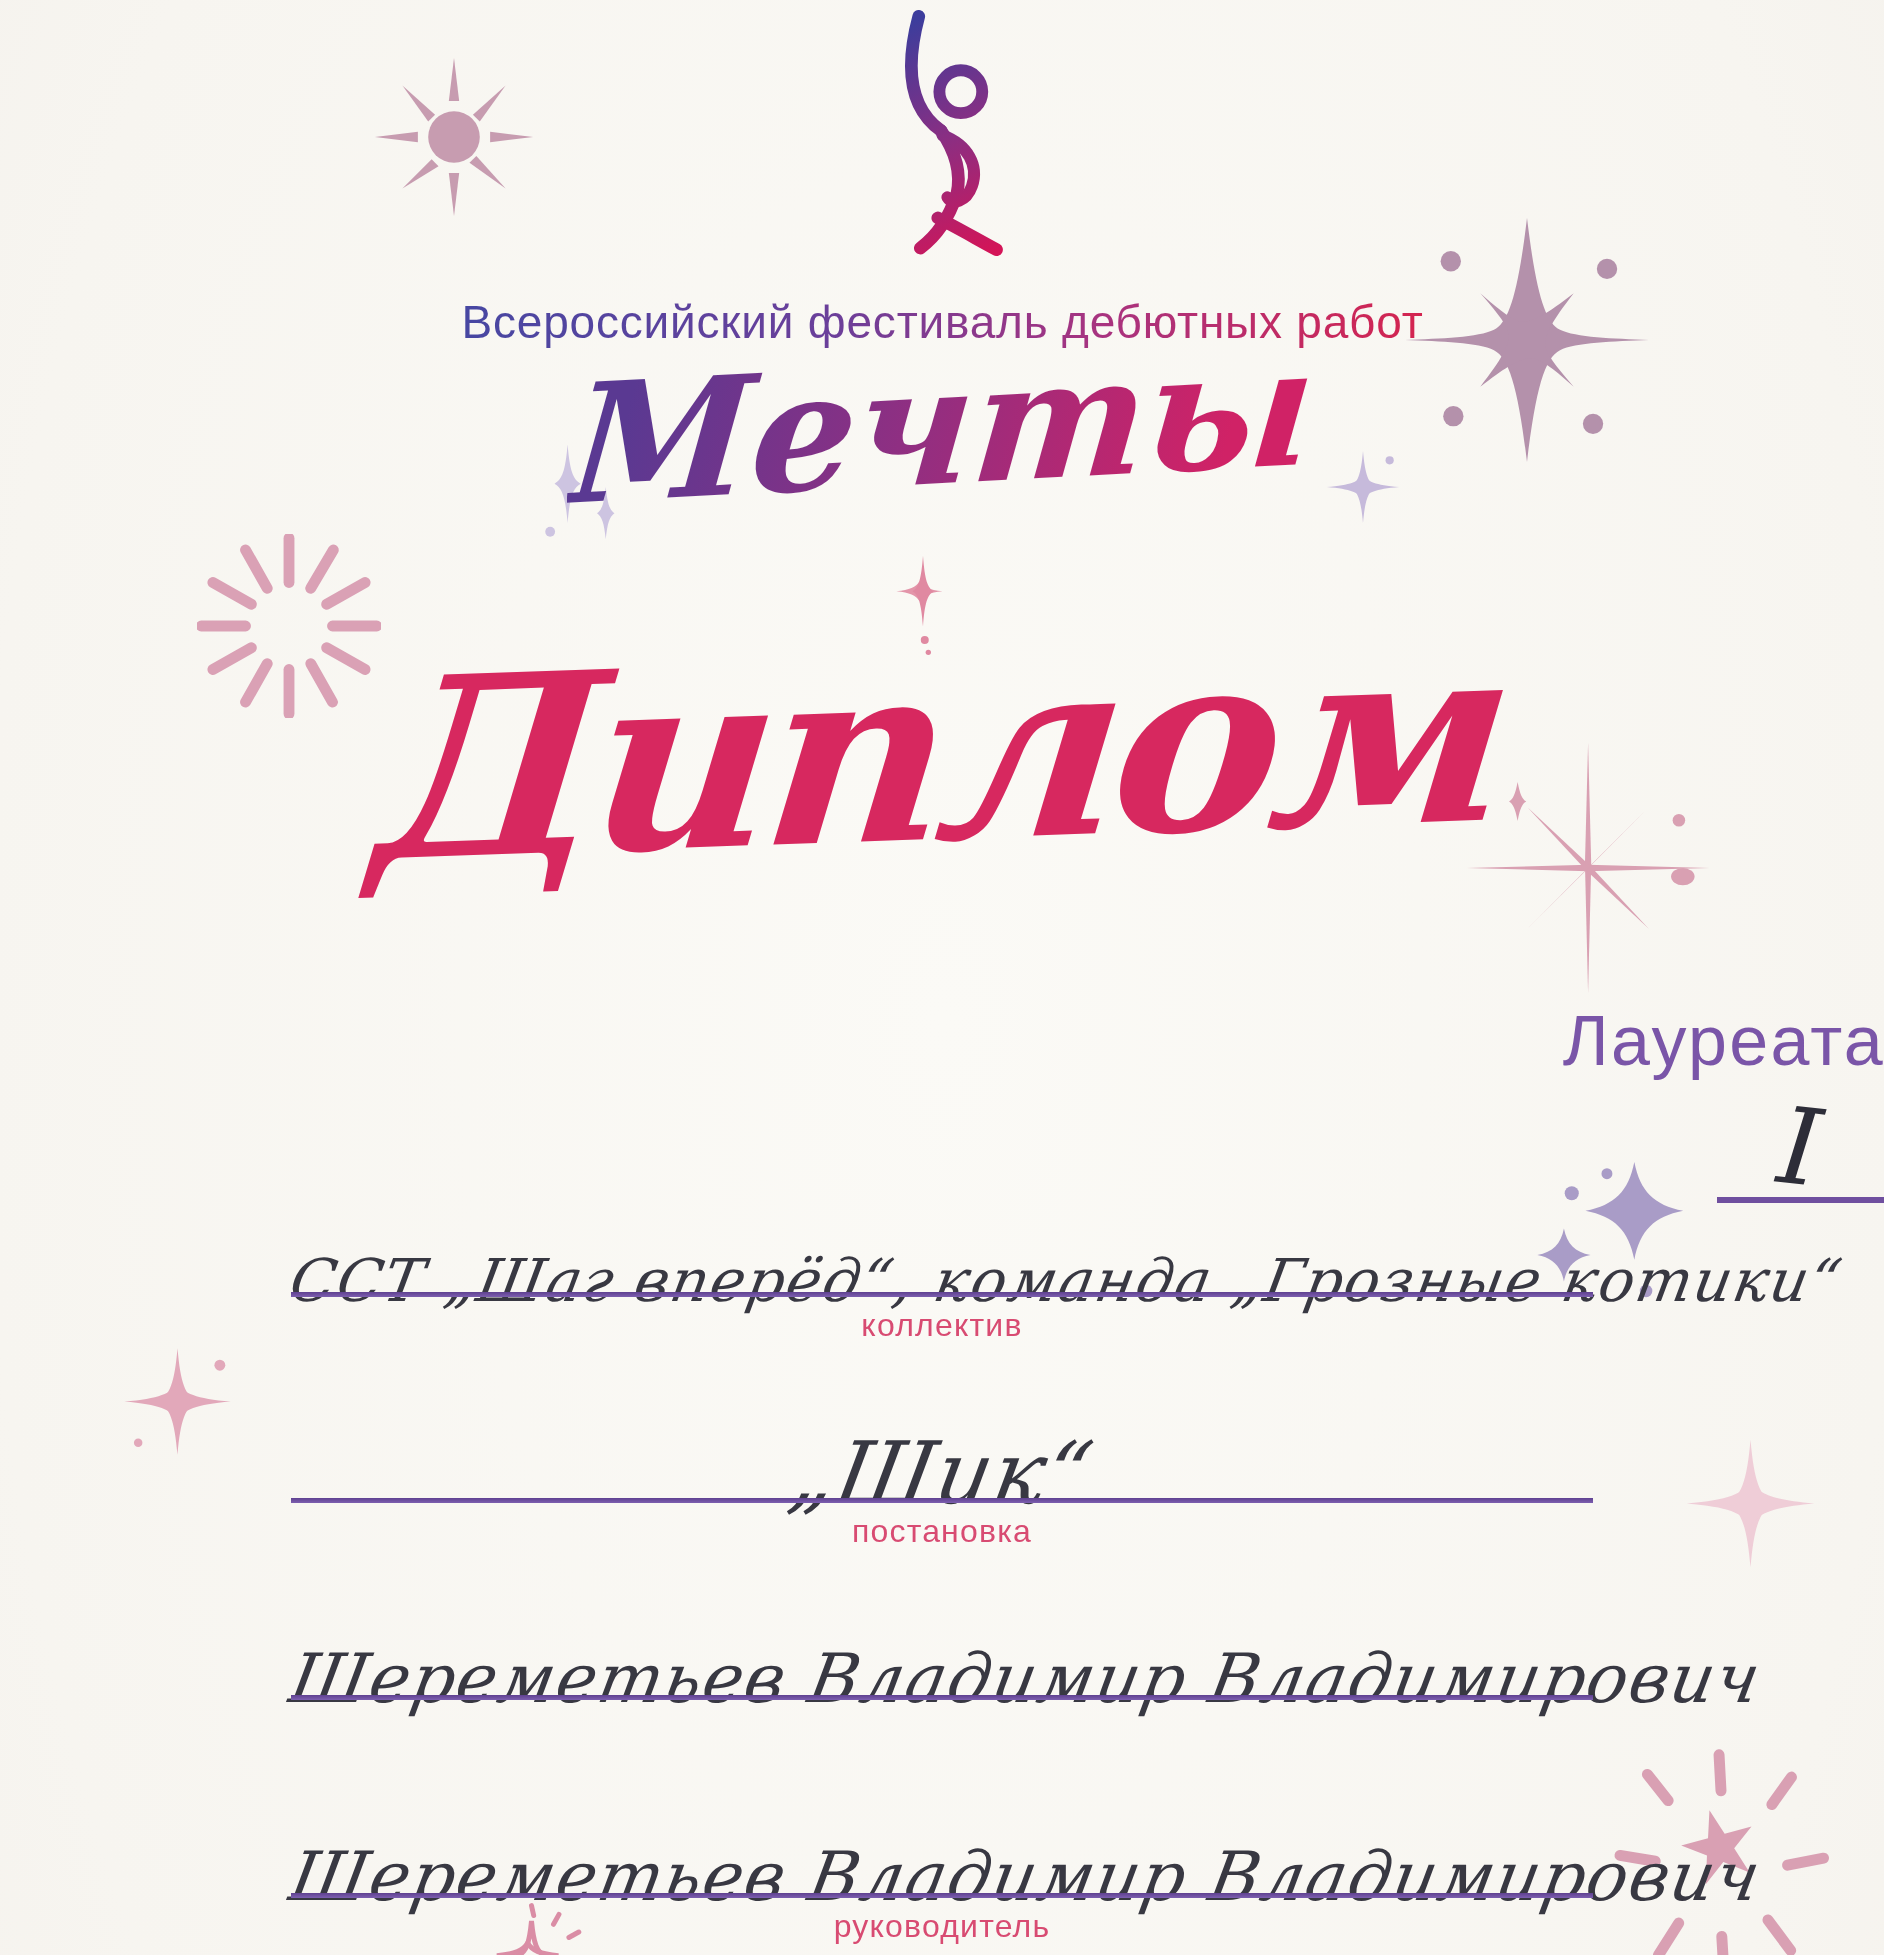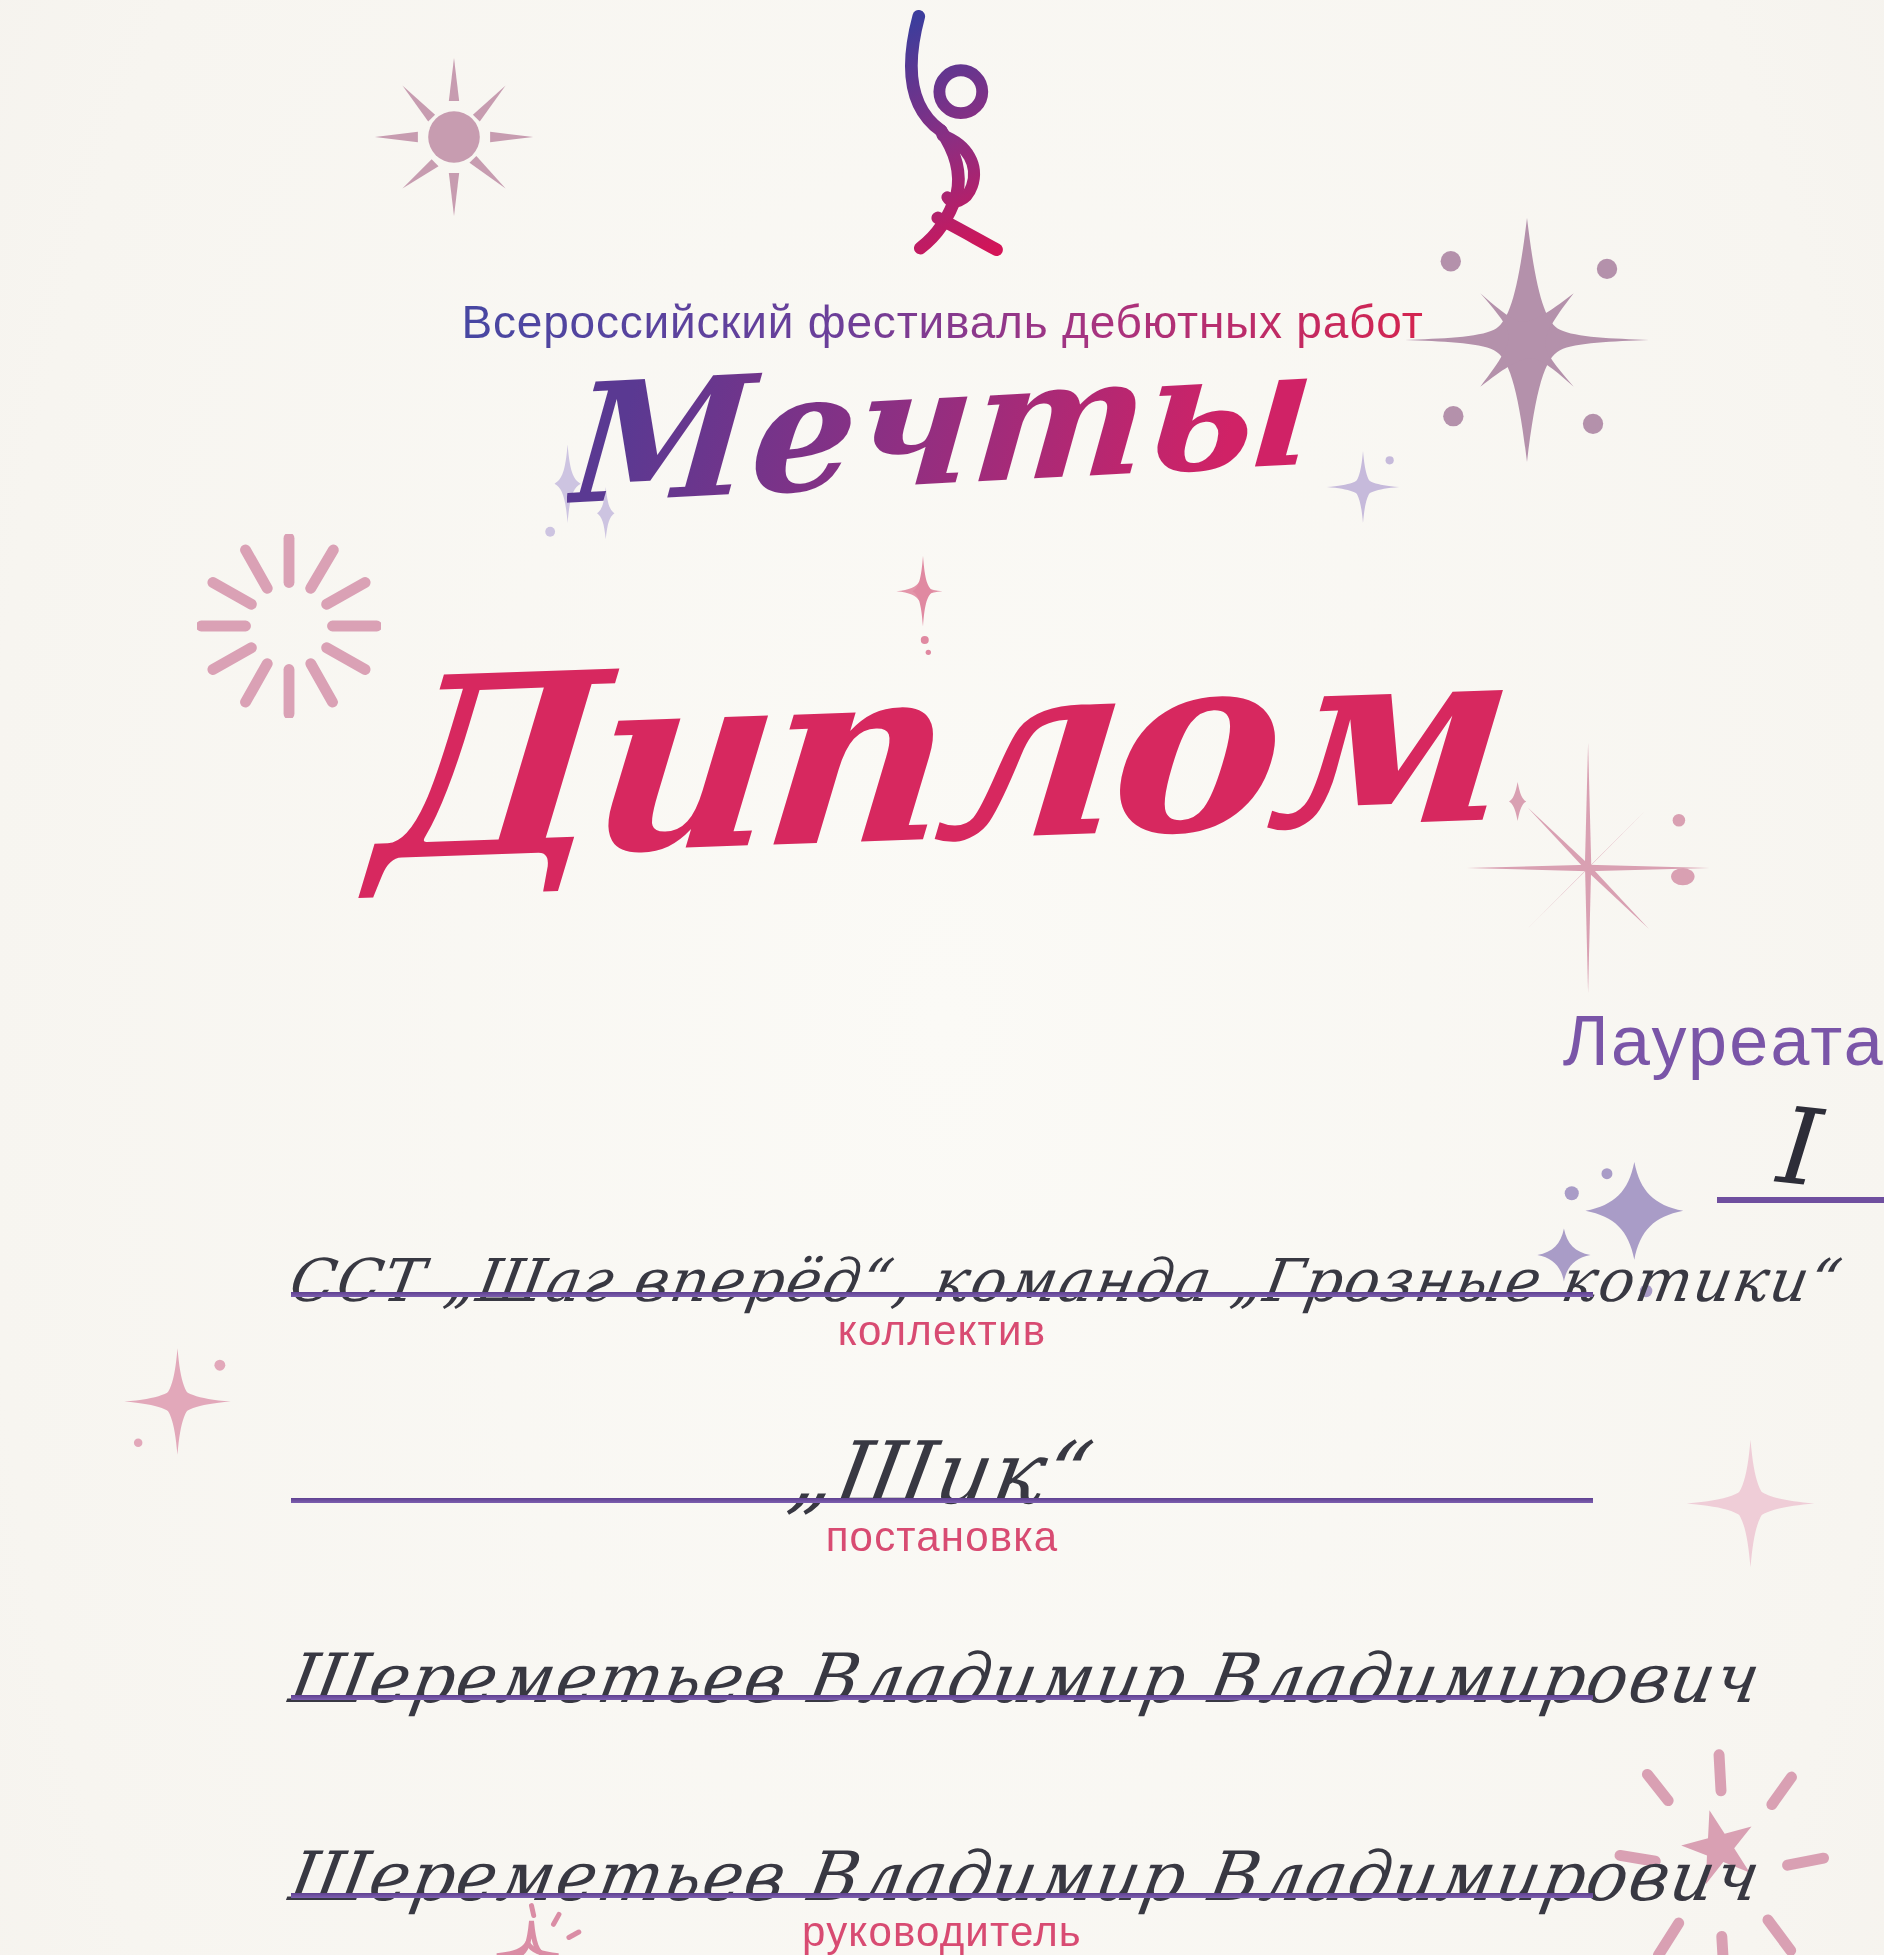--- a/index.html
+++ b/index.html
@@ -34,21 +34,21 @@
   .field-rule{position:absolute;top:129px;left:0;right:0;height:5.1px;
     background:linear-gradient(180deg,#5f4190,#7d5fb0);}
   .field-value{position:absolute;left:0;right:0;bottom:-17.6px;text-align:center;white-space:nowrap;
     font-family:"DejaVu Serif",serif;font-style:italic;color:#383842;letter-spacing:1.6px;line-height:1;
     transform:skewX(-10deg);}
   .fv1{font-size:59px;}
   .fv2{font-size:86px;}
   .fv3{font-size:68px;}
   .fv4{font-size:68px;}
   .field-label{position:absolute;top:144px;left:0;right:0;text-align:center;
-    font-size:42px;color:#d84b72;letter-spacing:1.2px;}
+    font-size:32px;color:#d84b72;letter-spacing:1.2px;}
 </style>
 </head>
 <body>
 
 <div class="page">
 
   <svg class="deco" style="left:368px;top:51px" width="172" height="172" viewBox="0 0 200 200">
     <g fill="#c79cb0">
       <circle cx="100" cy="100" r="30"></circle>
       <path d="M100,8 L94,58 L106,58 Z"></path>

